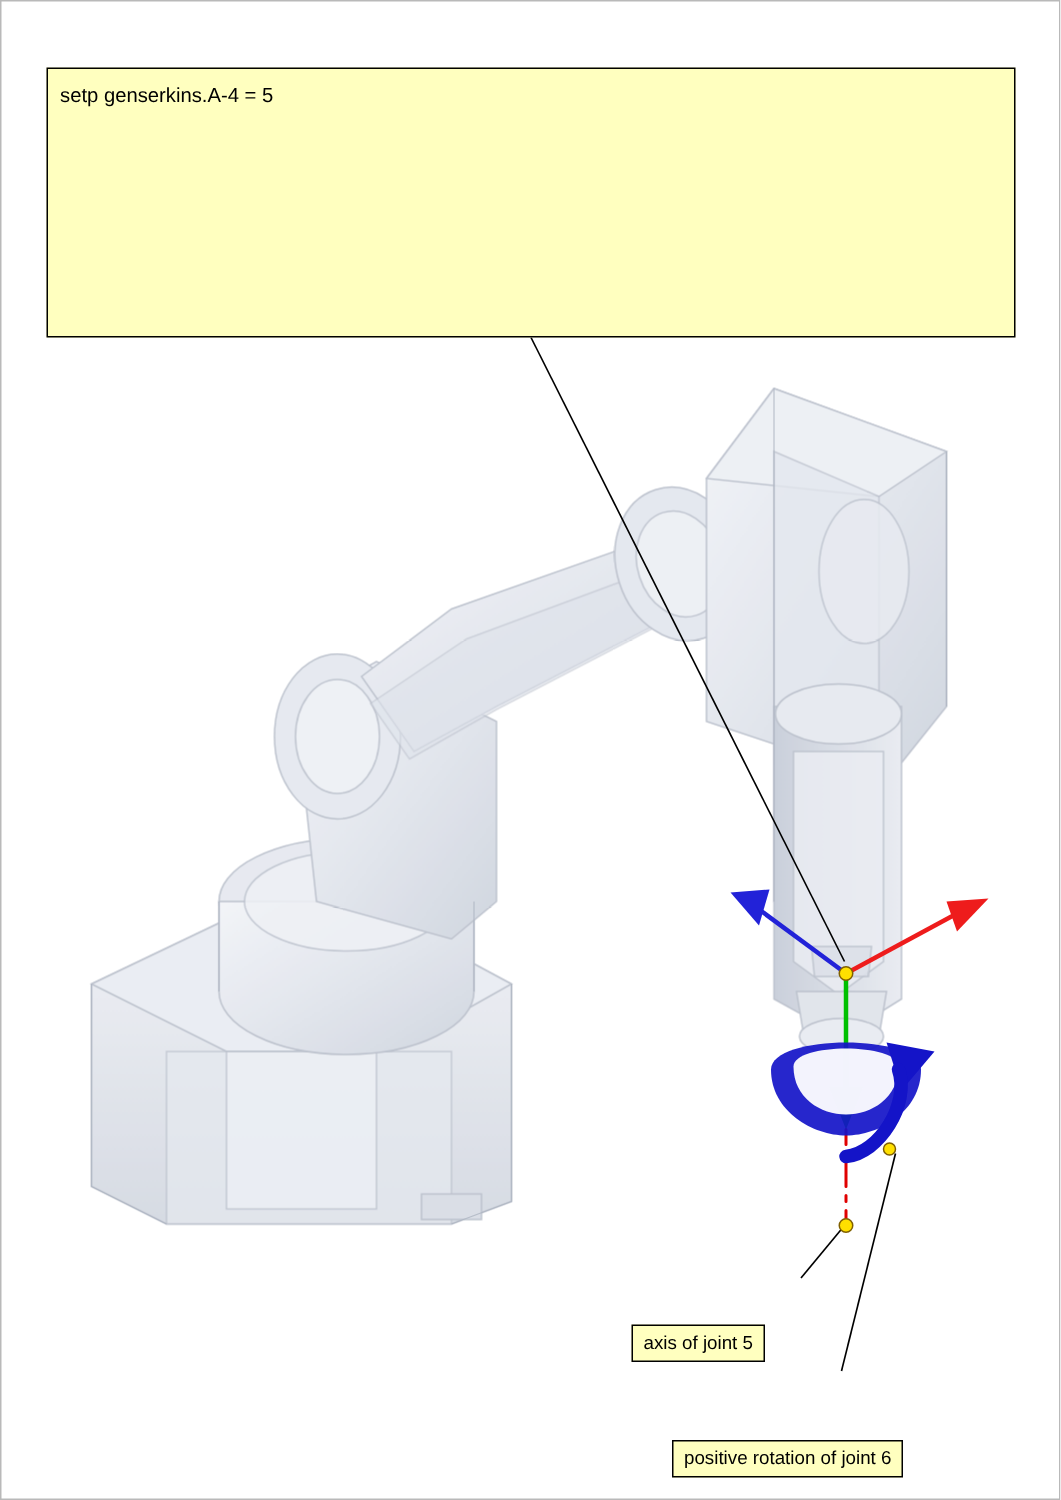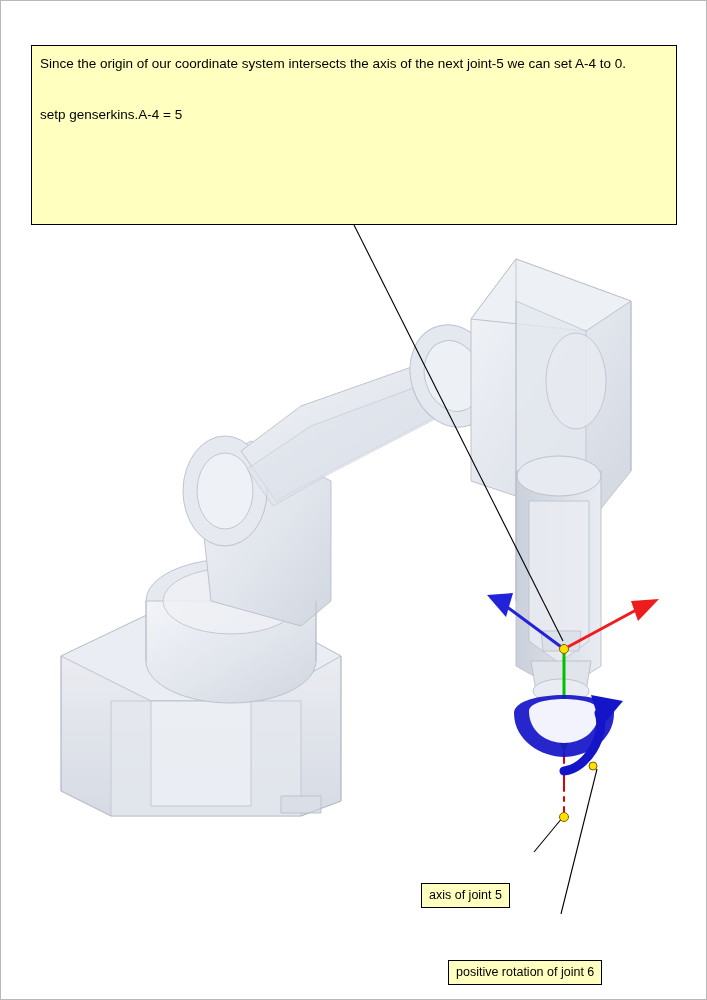--- a/index.html
+++ b/index.html
@@ -184,20 +184,19 @@
       <path d="M513,712 C513,688 613,688 613,712 C613,740 585,756 563,756 C541,756 513,740 513,712 Z" fill="#1414c8" opacity="0.92"></path>
       <path d="M528,710 C528,694 598,694 598,710 C598,731 580,742 563,742 C546,742 528,731 528,710 Z" fill="#ffffff" opacity="0.95"></path>
       <polygon points="590,694 622,700 600,726" fill="#1414c8"></polygon>
       <polygon points="486,596 516,592 506,616" fill="#2222d8" opacity="0"></polygon>
       <path d="M598,712 C606,735 585,768 563,770" fill="none" stroke="#1414c8" stroke-width="9" stroke-linecap="round"></path>
       <circle cx="592" cy="765" r="4" fill="#ffe000" stroke="#806000" stroke-width="1"></circle>
     </g>
   </svg>
 
   <div class="note-box">
-    <div class="note-body">Since the origin of our coordinate system intersects the axis of the next joint-5 we can set A-4 to 0.</div>
     <div class="note-code">setp genserkins.A-4 =  5</div>
   </div>
 
   <div class="callout" id="callout-axis">axis of joint 5</div>
   <div class="callout" id="callout-rotation">positive rotation of joint 6</div>
 
 </div>
 
 </body></html>

